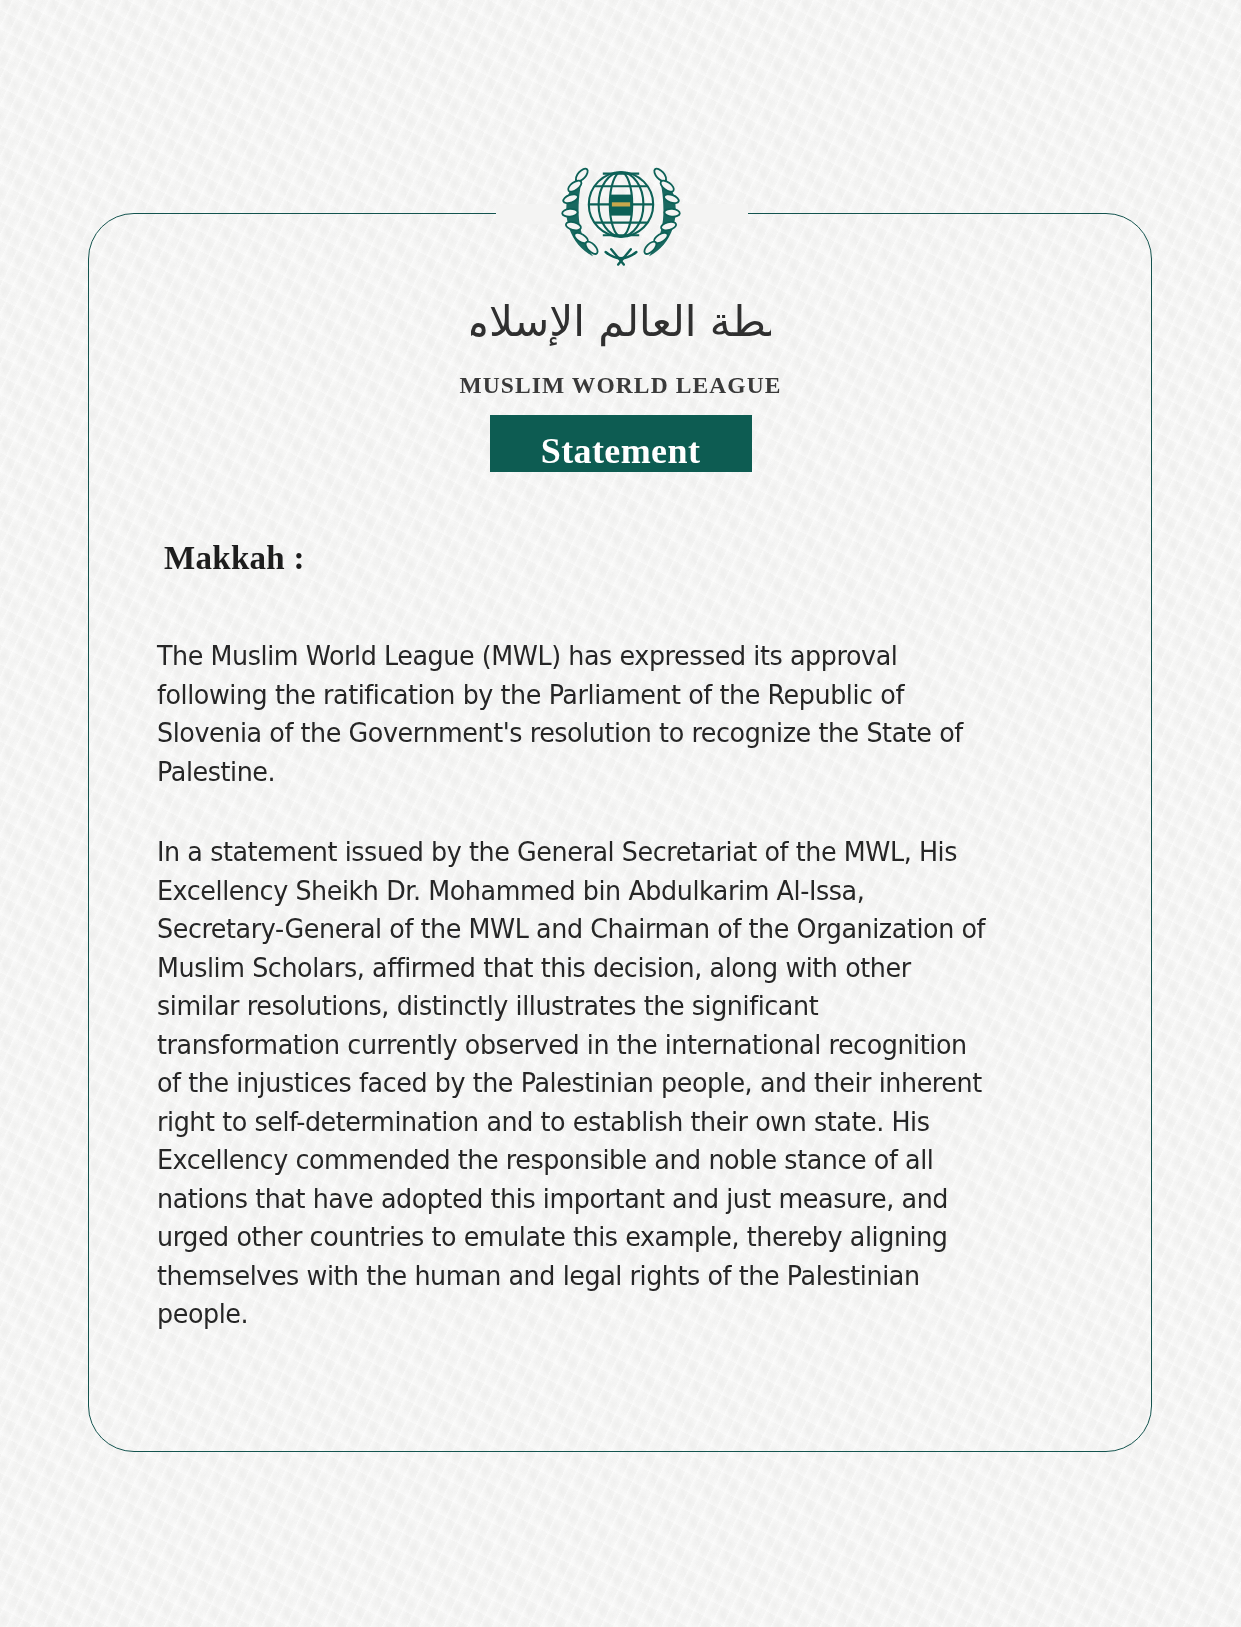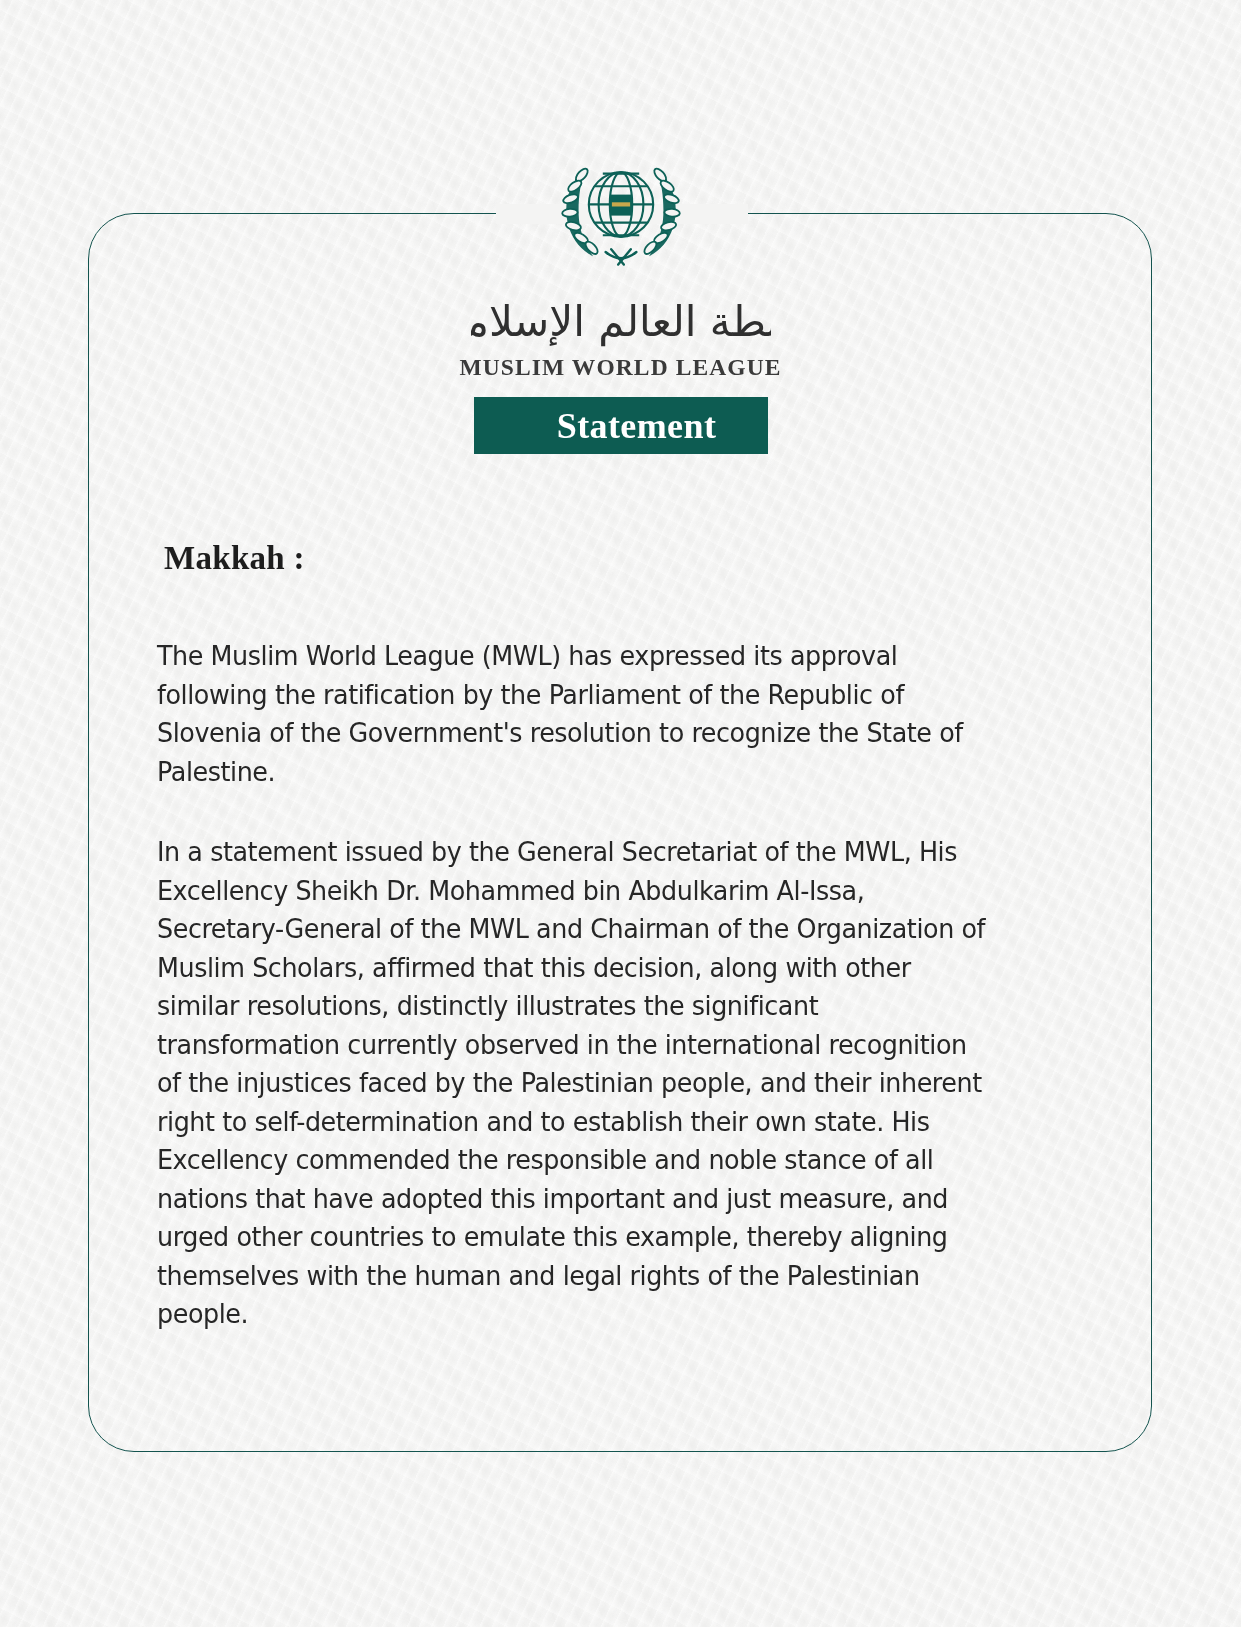--- a/index.html
+++ b/index.html
@@ -63,42 +63,41 @@
     height: 140px;
     display: block;
   }
   .arabic-wordmark {
     margin-top: 8px;
     width: 300px;
     height: 66px;
     display: block;
   }
   .org-name {
-    margin-top: 0;
+    margin-top: 18px;
     font-family: "Liberation Serif", serif;
     font-weight: bold;
     font-size: 23.5px;
     letter-spacing: 1.1px;
     color: #3a3a3a;
     text-align: center;
   }
   .statement-badge {
     margin-top: 16px;
     width: 262px;
     height: 57px;
     background: #0d5c52;
     color: #ffffff;
     display: flex;
-    align-items: center;
+    align-items: flex-end;
     justify-content: center;
     font-family: "Liberation Serif", serif;
     font-weight: bold;
     font-size: 36px;
     letter-spacing: 0.4px;
-    padding-left: 32px;
   }
 
   
   .content {
     position: absolute;
     left: 157px;
     top: 540px;
     width: 870px;
   }
   .dateline {

